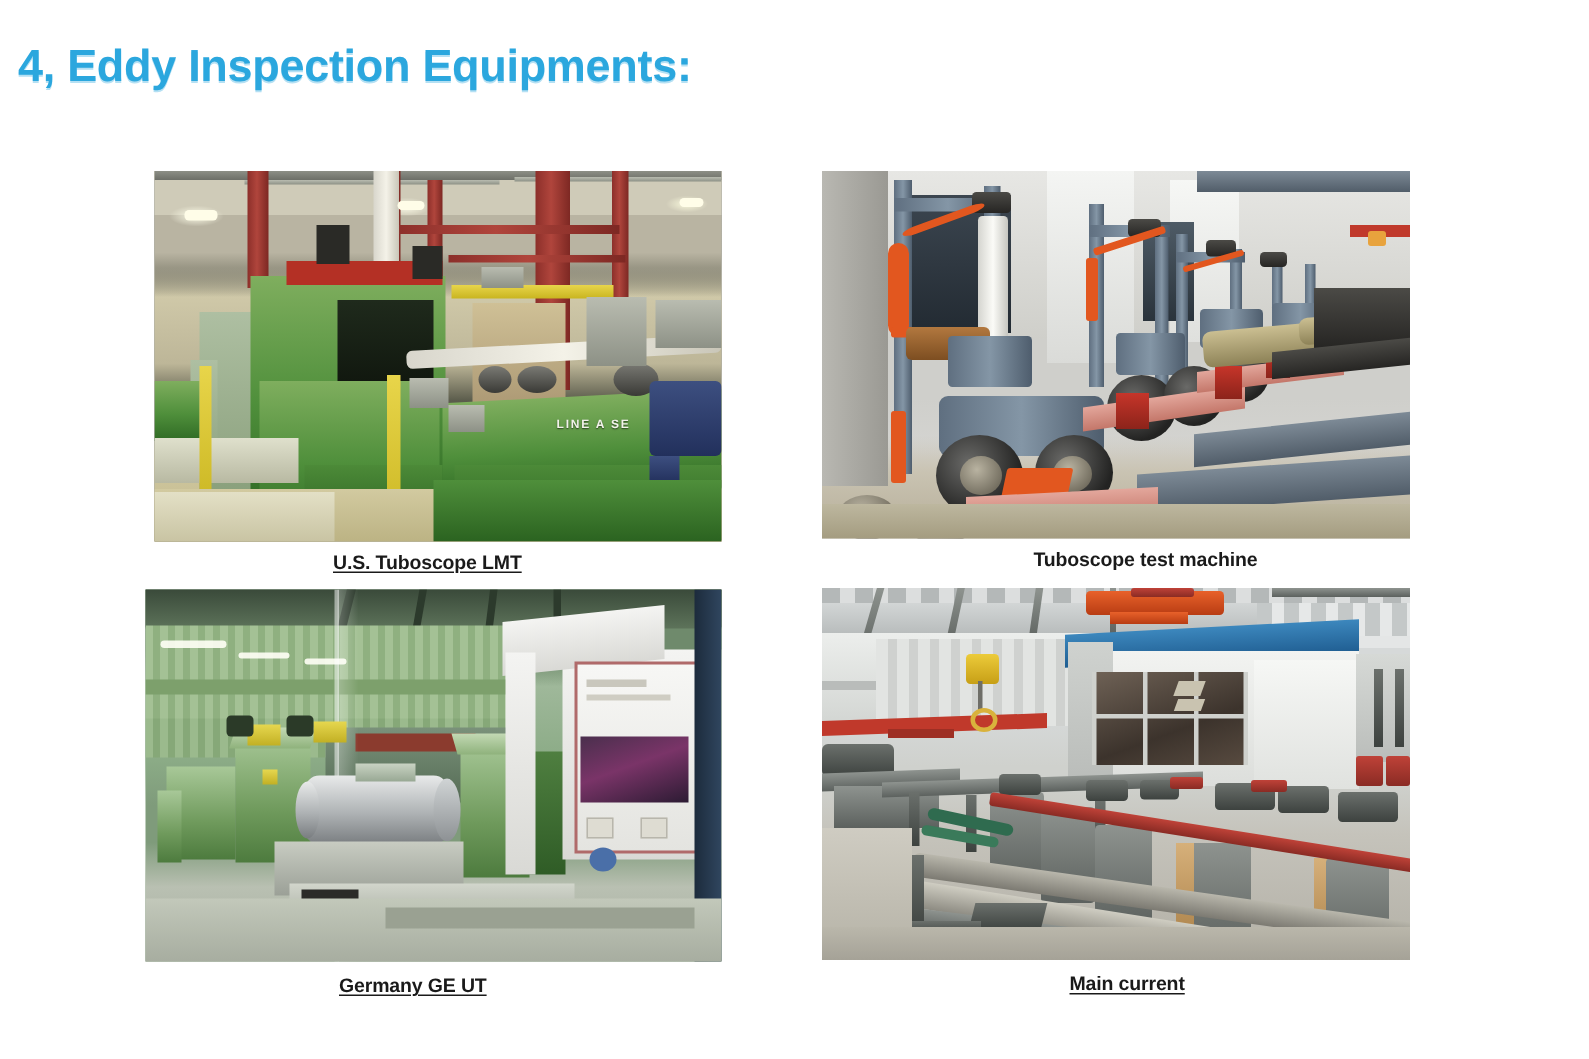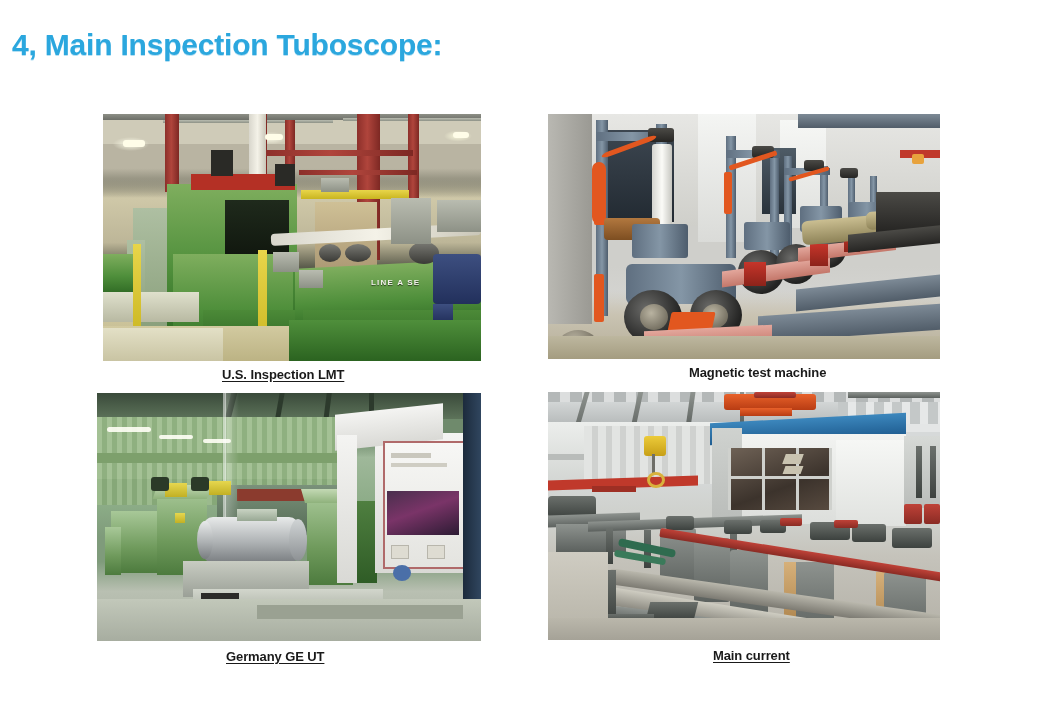--- a/index.html
+++ b/index.html
@@ -158,21 +158,21 @@
   .p4-steeldk { position:absolute; background:linear-gradient(180deg,#6b706c,#3d423f); }
   .p4-redbar { position:absolute; background:linear-gradient(180deg,#bf4238,#8a2b24); border-radius:2px; }
   .p4-pipe { position:absolute; background:linear-gradient(180deg,#b9b7ac,#7c7a72); border-radius:5px; }
   .p4-wood { position:absolute; background:linear-gradient(180deg,#d6b07a,#a87e46); }
   .p4-wall { position:absolute; background:linear-gradient(180deg,#eceeec,#d2d5d2); }
   .p4-floor { position:absolute; background:linear-gradient(180deg,#cfccc2,#b5b2a6); }
 </style>
 </head>
 <body style="background: rgb(255, 255, 255);">
 
-<div id="slide-title" style="color: rgb(43, 167, 222);">4, Main Inspection Tuboscope:</div>
+<div id="slide-title" style="color: rgb(43, 167, 222);">4, Eddy Inspection Equipments:</div>
 
 <div class="figure" id="figure-tuboscope">
   <div class="photo" id="photo-tuboscope">
 
     <div class="p1-grey" style="left:0;top:0;width:378px;height:6px;background:linear-gradient(180deg,#8d8f86,#6d6f68);"></div>
     <div class="p1-grey" style="left:60px;top:6px;width:170px;height:3px;"></div>
     <div class="p1-grey" style="left:240px;top:4px;width:138px;height:3px;"></div>
 
     <div class="p1-redcol" style="left:62px;top:0;width:14px;height:78px;"></div>
     <div class="p1-redcol" style="left:155px;top:0;width:9px;height:60px;"></div>
@@ -225,21 +225,21 @@
 
     <div class="p1-grey" style="left:170px;top:138px;width:26px;height:20px;"></div>
     <div class="p1-grey" style="left:196px;top:156px;width:24px;height:18px;"></div>
     <div class="p1-grey" style="left:288px;top:84px;width:40px;height:46px;"></div>
     <div class="p1-grey" style="left:334px;top:86px;width:44px;height:32px;"></div>
 
     <div style="position:absolute;left:0;top:212px;width:378px;height:35px;background:linear-gradient(180deg,#d2caa0,#bcb384);"></div>
     <div class="p1-green" style="left:186px;top:206px;width:192px;height:41px;background:linear-gradient(180deg,#4f8f3b,#2b6320);"></div>
     <div class="p1-greenpale" style="left:0;top:214px;width:120px;height:33px;background:linear-gradient(180deg,#e3e0c6,#c9c4a3);"></div>
   </div>
-  <div class="caption underlined">U.S. Inspection LMT</div>
+  <div class="caption underlined">U.S. Tuboscope LMT</div>
 </div>
 
 <div class="figure" id="figure-magnetic">
   <div class="photo" id="photo-magnetic">
 
     <div class="p2-wall" style="left:0;top:0;width:392px;height:112px;"></div>
     <div class="p2-wall" style="left:150px;top:0;width:58px;height:128px;background:linear-gradient(180deg,#f4f5f3,#dadbd8);"></div>
     <div class="p2-wall" style="left:232px;top:6px;width:46px;height:108px;background:linear-gradient(180deg,#f6f7f5,#dfe0dd);"></div>
     <div class="p2-dark" style="left:60px;top:16px;width:66px;height:92px;background:linear-gradient(180deg,#3c4650,#222a32);"></div>
     <div class="p2-dark" style="left:214px;top:34px;width:34px;height:66px;background:linear-gradient(180deg,#4e5b66,#2a333b);"></div>
@@ -307,21 +307,21 @@
     <div class="p2-dark" style="left:328px;top:78px;width:64px;height:40px;"></div>
     <div class="p2-dark" style="left:300px;top:116px;width:92px;height:18px;transform:skewY(-6deg);"></div>
     <div class="p2-beam" style="left:248px;top:168px;width:144px;height:22px;transform:skewY(-6deg);"></div>
     <div class="p2-beam" style="left:210px;top:196px;width:182px;height:26px;transform:skewY(-4deg);"></div>
 
     <div class="p2-orange" style="left:120px;top:198px;width:44px;height:34px;transform:skewX(-12deg);"></div>
     <div class="p2-pink" style="left:96px;top:214px;width:128px;height:20px;transform:skewY(-3deg);"></div>
 
     <div style="position:absolute;left:0;top:222px;width:392px;height:23px;background:linear-gradient(180deg,#bdb79f,#a49c80);"></div>
   </div>
-  <div class="caption">Magnetic test machine</div>
+  <div class="caption">Tuboscope test machine</div>
 </div>
 
 <div class="figure" id="figure-ge-ut">
   <div class="photo" id="photo-ge-ut">
 
     <div style="position:absolute;left:0;top:0;width:384px;height:26px;background:linear-gradient(180deg,#3a4a3a,#5d735a);"></div>
     <div style="position:absolute;left:130px;top:0;width:6px;height:34px;background:#2c3a2c;transform:skewX(-14deg);"></div>
     <div style="position:absolute;left:180px;top:0;width:5px;height:30px;background:#2c3a2c;transform:skewX(-10deg);"></div>
     <div style="position:absolute;left:228px;top:0;width:5px;height:28px;background:#2c3a2c;transform:skewX(-7deg);"></div>
     <div style="position:absolute;left:272px;top:0;width:5px;height:26px;background:#2c3a2c;"></div>

